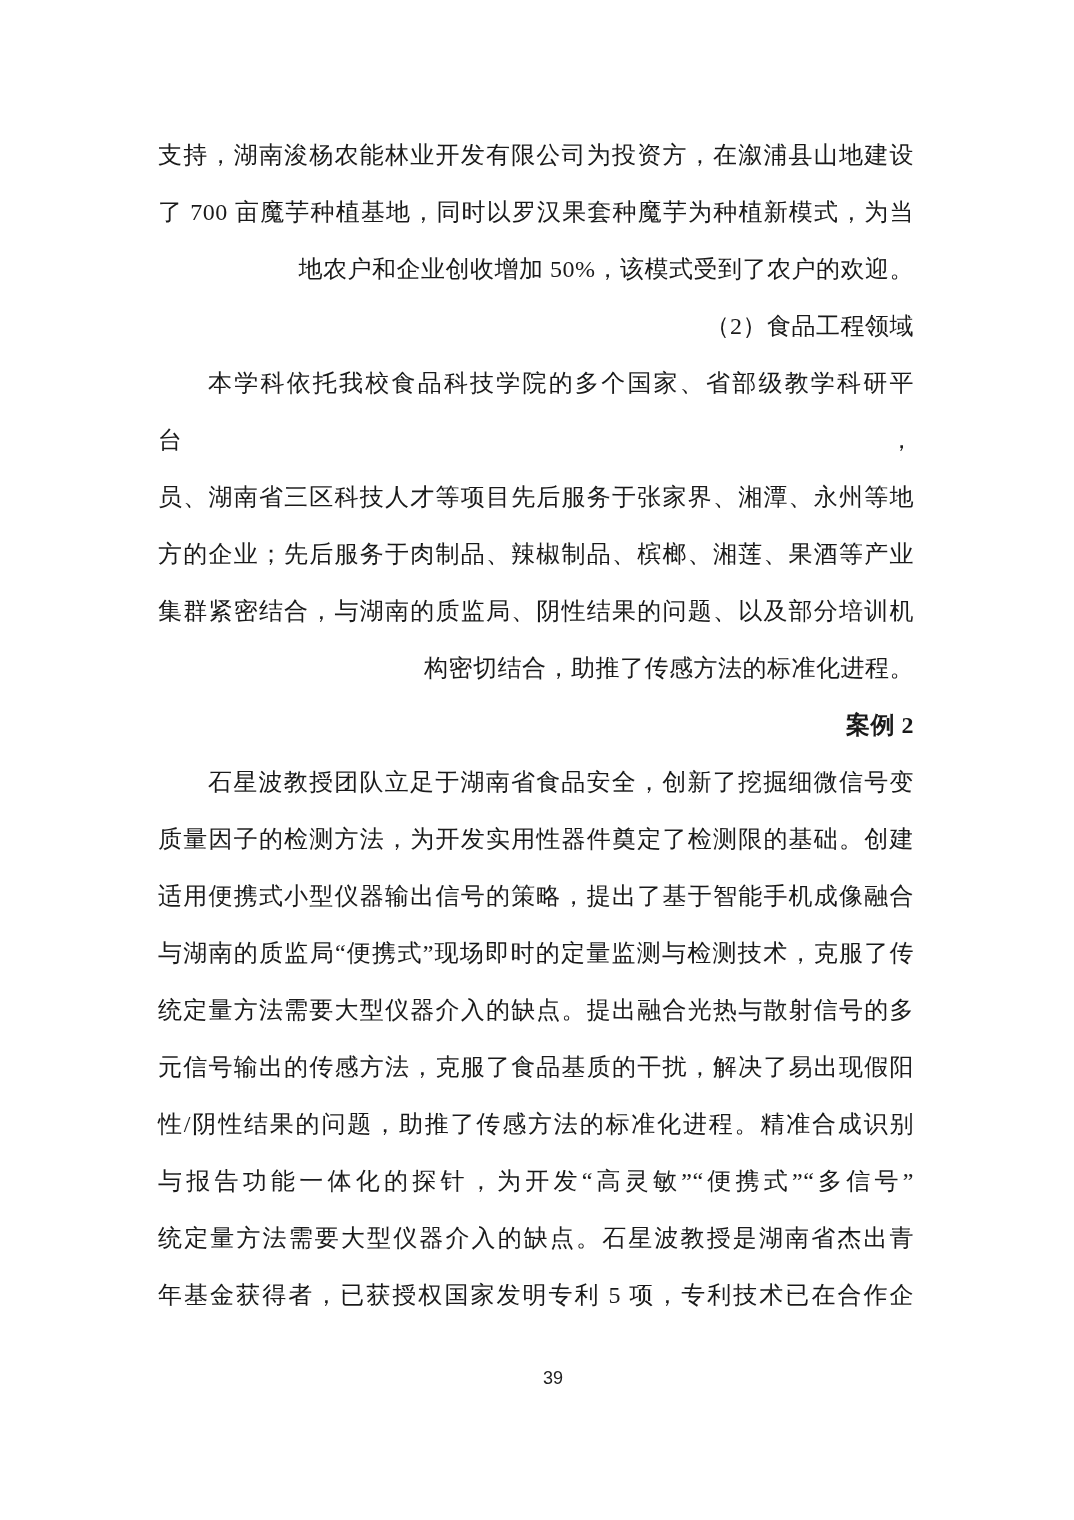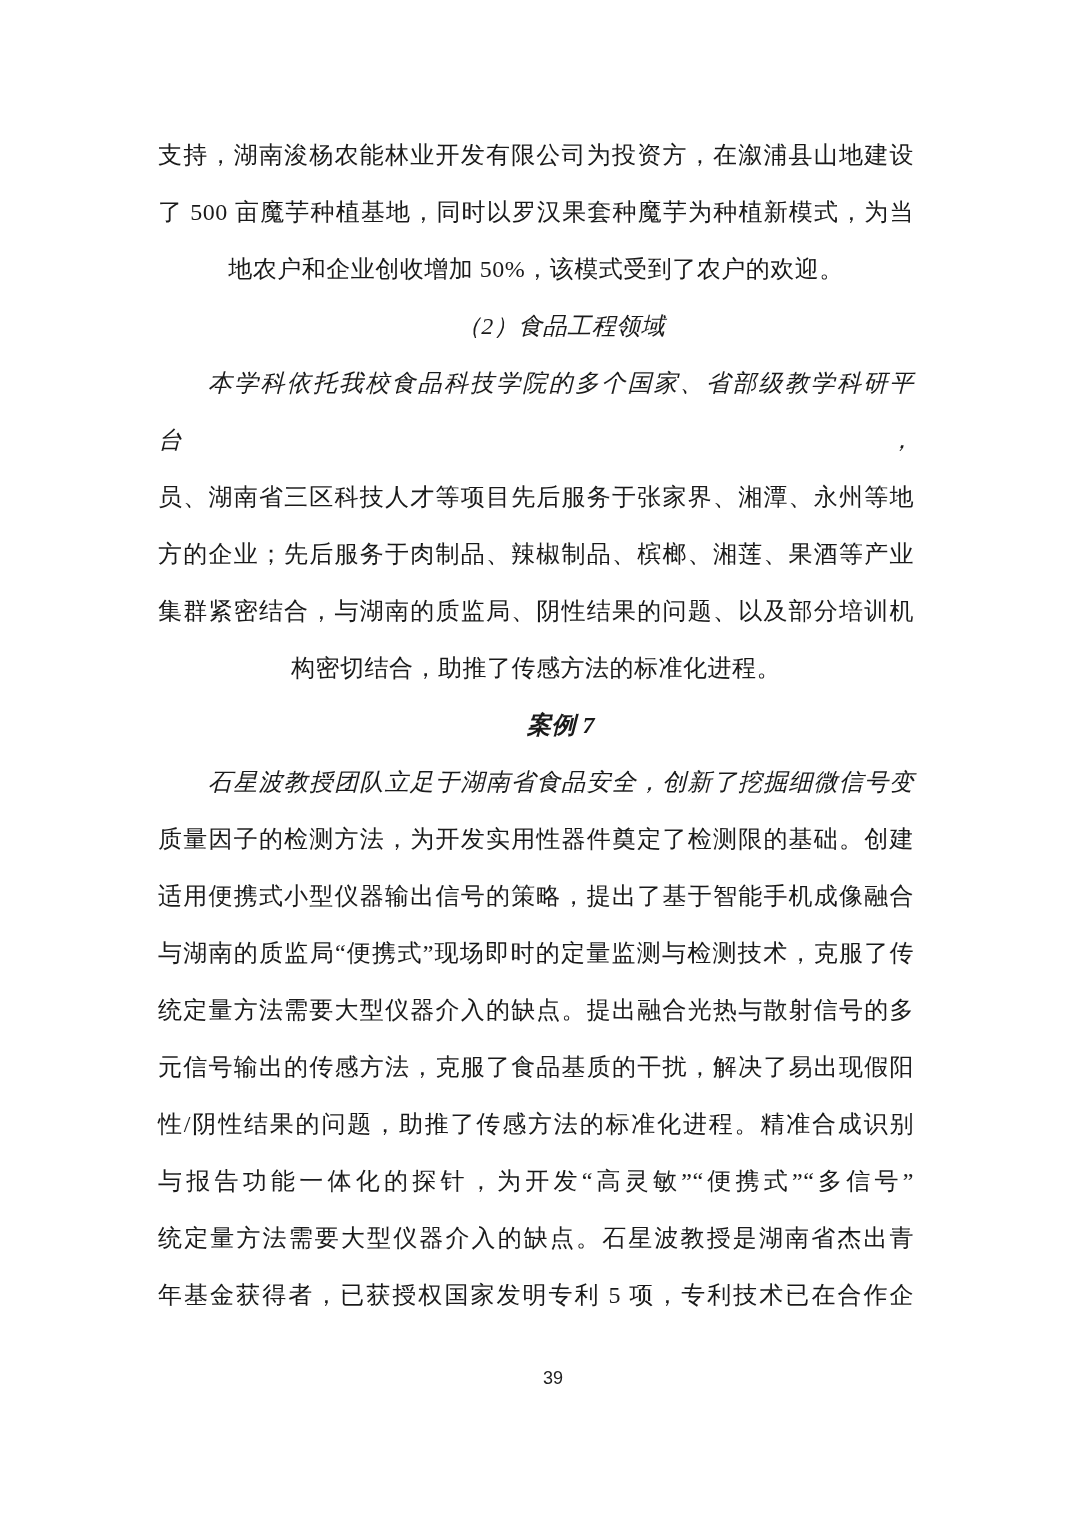--- a/index.html
+++ b/index.html
@@ -20,30 +20,29 @@
     left: 158px;
     top: 127px;
     width: 756px;
     font-size: 24px;
     line-height: 57px;
     color: #1a1a1a;
     letter-spacing: 0.5px;
   }
   .line {
     width: 100%;
-    text-align: center;
+    text-align: right;
     text-justify: inter-ideograph;
   }
   .line.just {
     text-align: justify;
     text-align-last: justify;
   }
   .line.indent {
     text-indent: 50px;
-    font-style: italic;
   }
   .line.bold {
     font-weight: bold;
   }
   .page-number {
     position: absolute;
     top: 1368px;
     left: 16px;
     width: 100%;
     text-align: center;
@@ -51,29 +50,29 @@
     font-size: 18px;
     color: #222222;
   }
 </style>
 </head>
 <body>
 
 <div class="page">
   <div class="doc-body">
       <div class="line just">支持，湖南浚杨农能林业开发有限公司为投资方，在溆浦县山地建设</div>
-      <div class="line just">了 500 亩魔芋种植基地，同时以罗汉果套种魔芋为种植新模式，为当</div>
+      <div class="line just">了 700 亩魔芋种植基地，同时以罗汉果套种魔芋为种植新模式，为当</div>
       <div class="line">地农户和企业创收增加 50%，该模式受到了农户的欢迎。</div>
       <div class="line indent">（2）食品工程领域</div>
       <div class="line just indent">本学科依托我校食品科技学院的多个国家、省部级教学科研平台，</div>
       <div class="line just">员、湖南省三区科技人才等项目先后服务于张家界、湘潭、永州等地</div>
       <div class="line just">方的企业；先后服务于肉制品、辣椒制品、槟榔、湘莲、果酒等产业</div>
       <div class="line just">集群紧密结合，与湖南的质监局、阴性结果的问题、以及部分培训机</div>
       <div class="line">构密切结合，助推了传感方法的标准化进程。</div>
-      <div class="line indent bold">案例 7</div>
+      <div class="line indent bold">案例 2</div>
       <div class="line just indent">石星波教授团队立足于湖南省食品安全，创新了挖掘细微信号变</div>
       <div class="line just">质量因子的检测方法，为开发实用性器件奠定了检测限的基础。创建</div>
       <div class="line just">适用便携式小型仪器输出信号的策略，提出了基于智能手机成像融合</div>
       <div class="line just">与湖南的质监局“便携式”现场即时的定量监测与检测技术，克服了传</div>
       <div class="line just">统定量方法需要大型仪器介入的缺点。提出融合光热与散射信号的多</div>
       <div class="line just">元信号输出的传感方法，克服了食品基质的干扰，解决了易出现假阳</div>
       <div class="line just">性/阴性结果的问题，助推了传感方法的标准化进程。精准合成识别</div>
       <div class="line just">与报告功能一体化的探针，为开发“高灵敏”“便携式”“多信号”</div>
       <div class="line just">统定量方法需要大型仪器介入的缺点。石星波教授是湖南省杰出青</div>
       <div class="line just">年基金获得者，已获授权国家发明专利 5 项，专利技术已在合作企</div>

